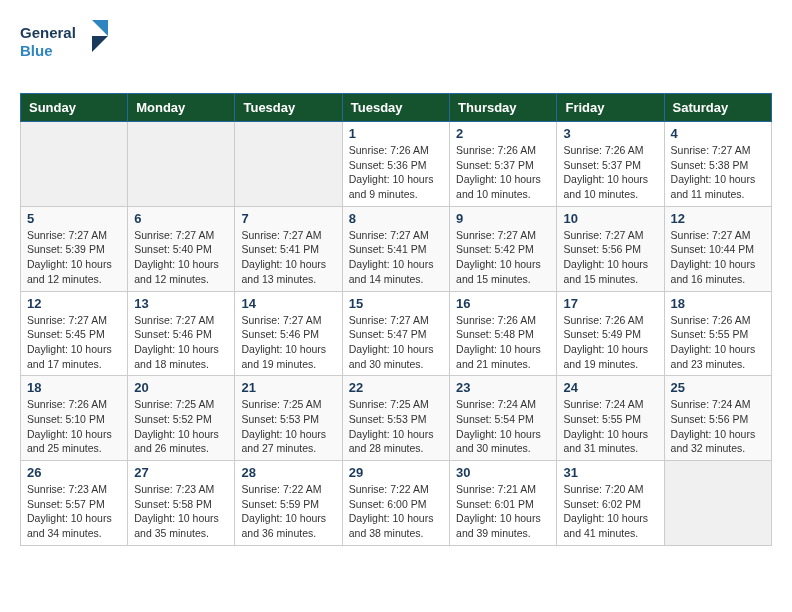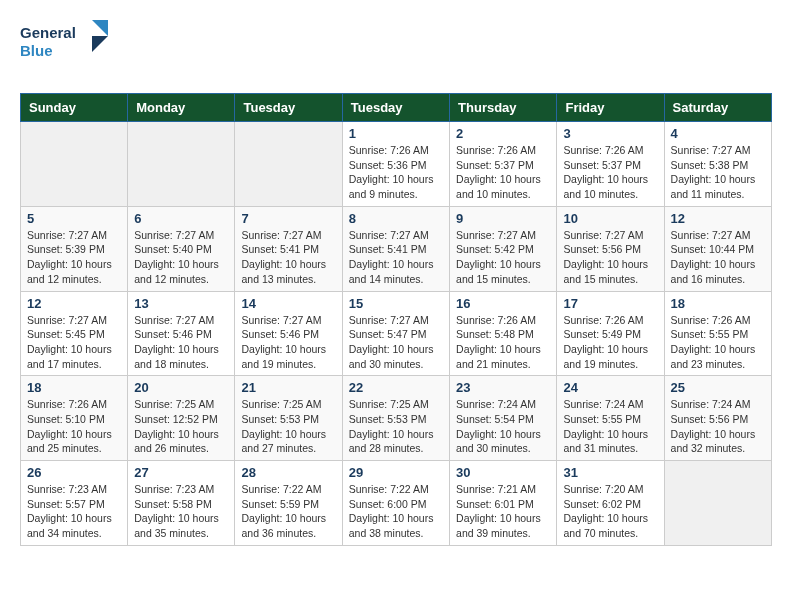--- a/index.html
+++ b/index.html
@@ -246,21 +246,21 @@
         <td>
           <span class="day-number">18</span>
           <div class="day-info">Sunrise: 7:26 AM</div>
           <div class="day-info">Sunset: 5:10 PM</div>
           <div class="day-info">Daylight: 10 hours</div>
           <div class="day-info">and 25 minutes.</div>
         </td>
         <td>
           <span class="day-number">20</span>
           <div class="day-info">Sunrise: 7:25 AM</div>
-          <div class="day-info">Sunset: 12:52 PM</div>
+          <div class="day-info">Sunset: 5:52 PM</div>
           <div class="day-info">Daylight: 10 hours</div>
           <div class="day-info">and 26 minutes.</div>
         </td>
         <td>
           <span class="day-number">21</span>
           <div class="day-info">Sunrise: 7:25 AM</div>
           <div class="day-info">Sunset: 5:53 PM</div>
           <div class="day-info">Daylight: 10 hours</div>
           <div class="day-info">and 27 minutes.</div>
         </td>
@@ -327,18 +327,18 @@
           <div class="day-info">Sunrise: 7:21 AM</div>
           <div class="day-info">Sunset: 6:01 PM</div>
           <div class="day-info">Daylight: 10 hours</div>
           <div class="day-info">and 39 minutes.</div>
         </td>
         <td>
           <span class="day-number">31</span>
           <div class="day-info">Sunrise: 7:20 AM</div>
           <div class="day-info">Sunset: 6:02 PM</div>
           <div class="day-info">Daylight: 10 hours</div>
-          <div class="day-info">and 70 minutes.</div>
+          <div class="day-info">and 41 minutes.</div>
         </td>
         <td class="empty-cell"></td>
       </tr>
     </tbody>
 </table>
 
 </body></html>

